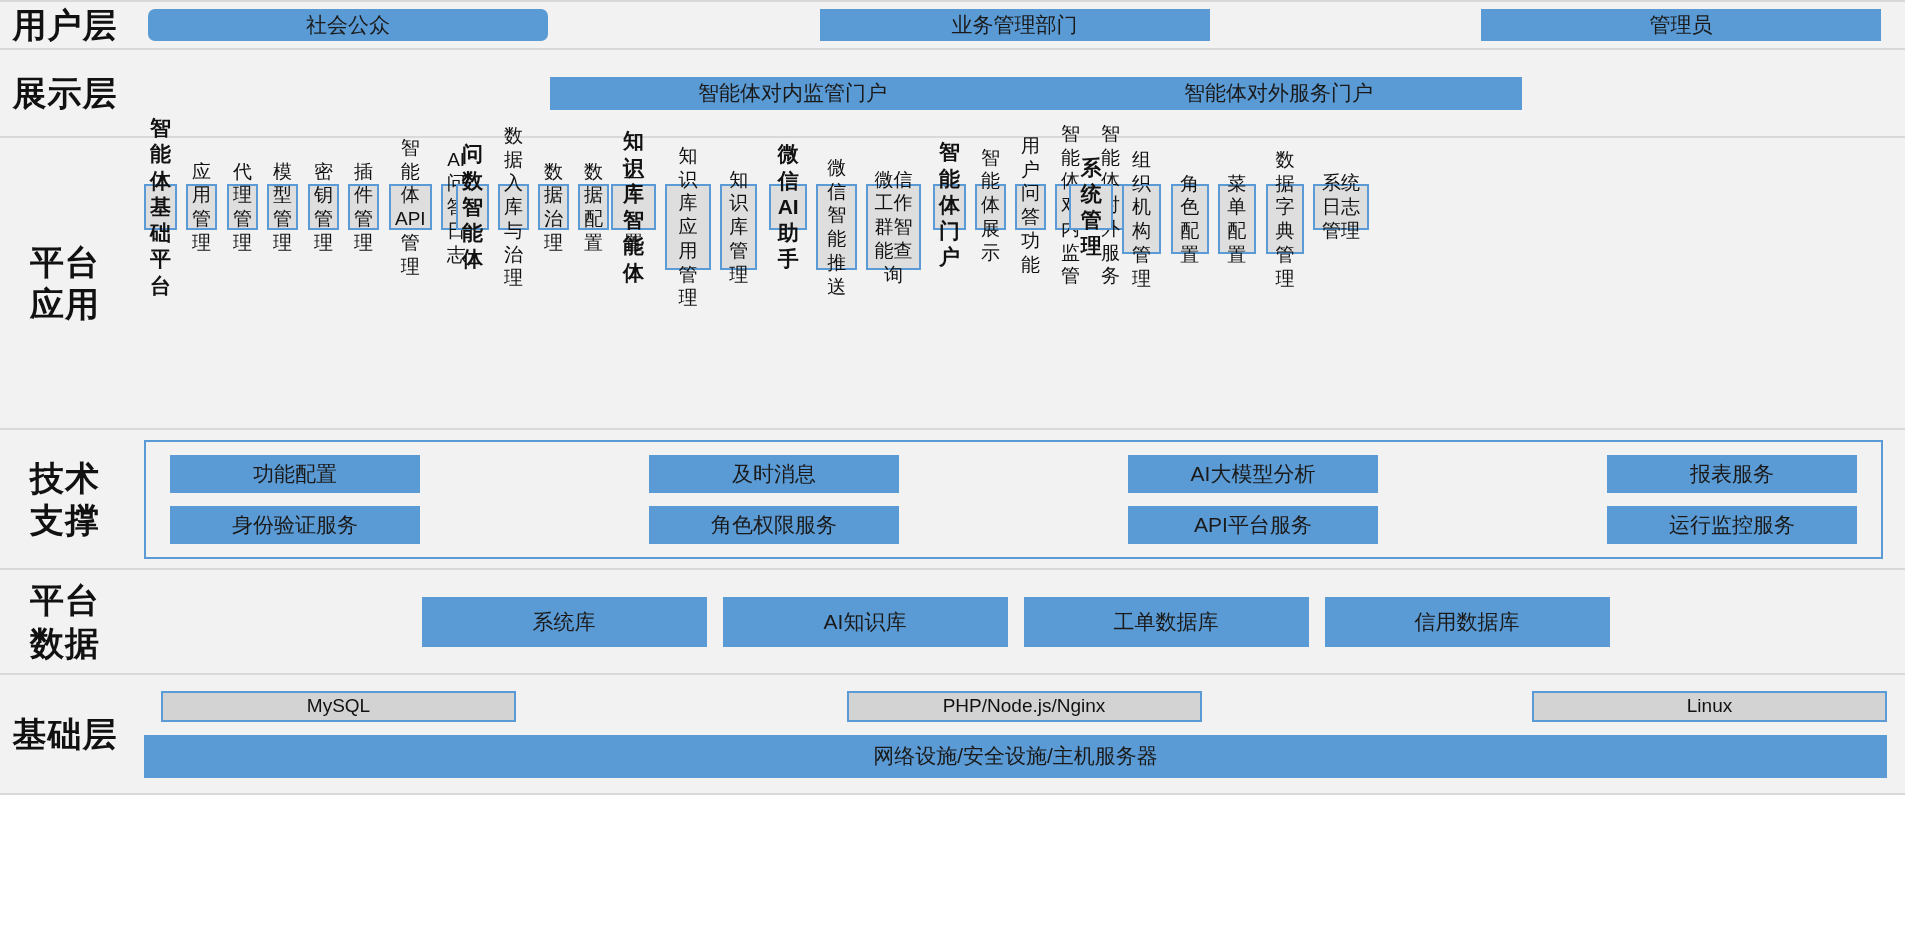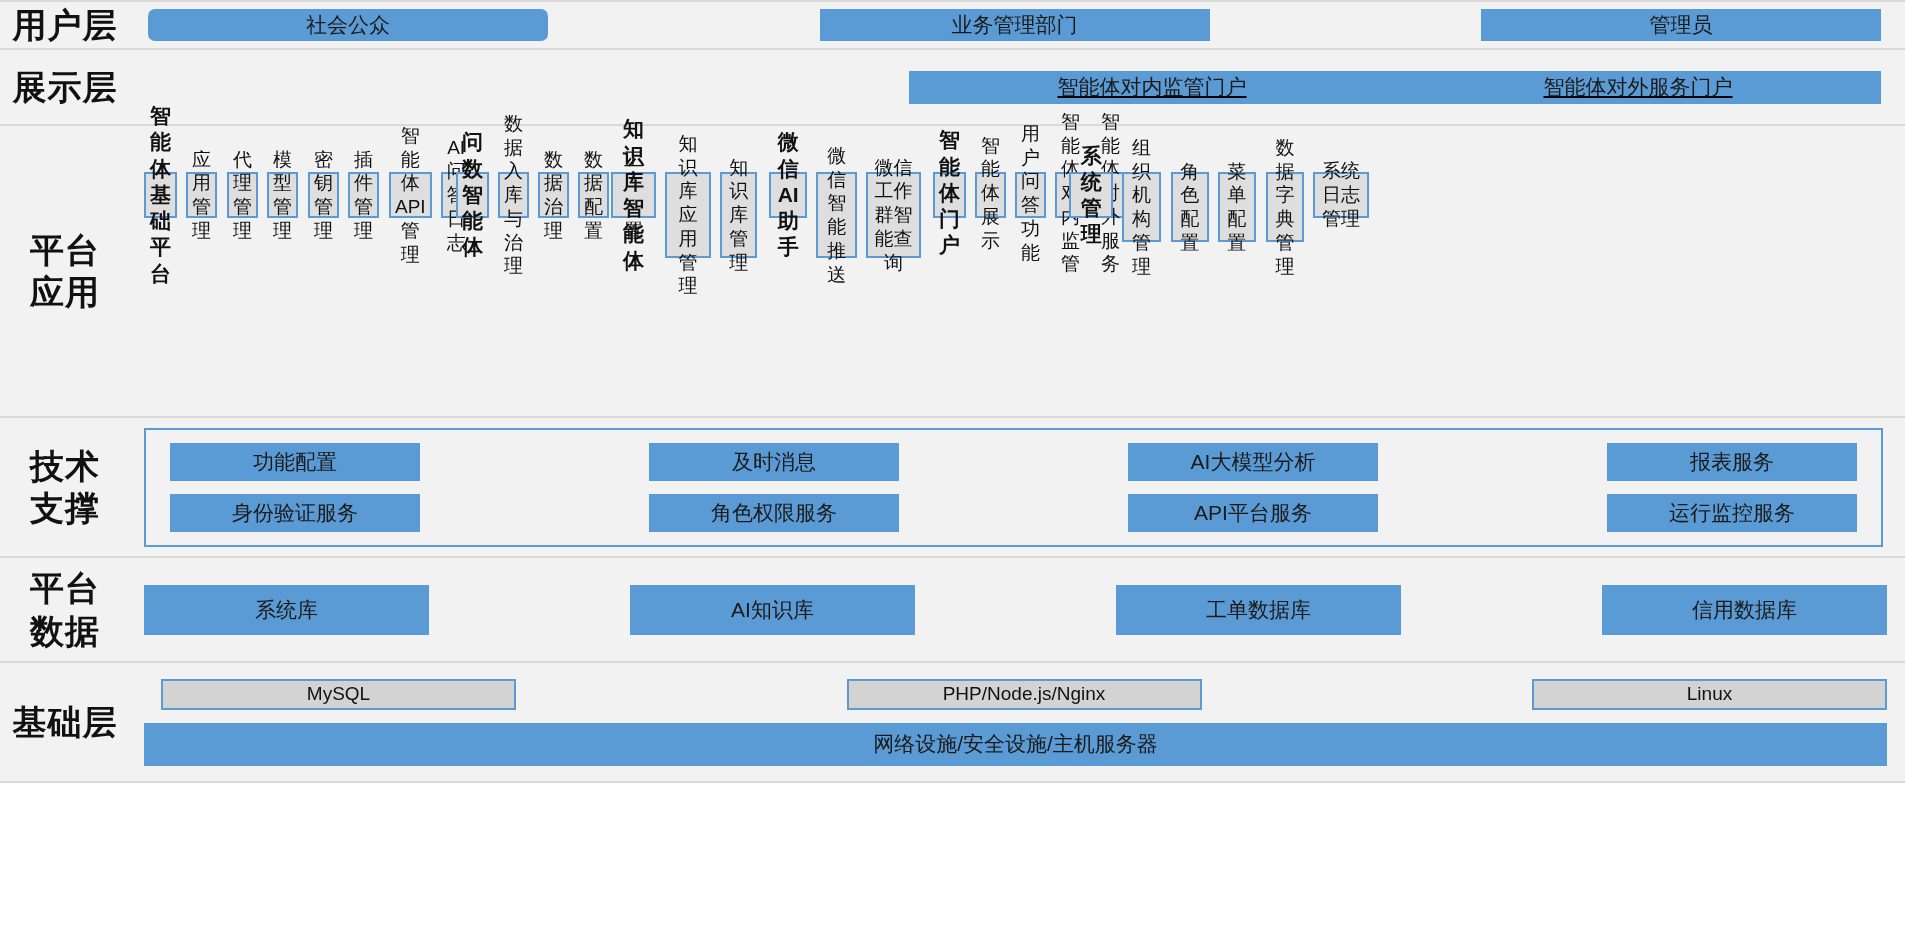--- a/index.html
+++ b/index.html
@@ -87,22 +87,22 @@
 
   
   .layer-users { height: 50px; }
   .layer-users .layer-body { gap: 0; justify-content: space-between; padding: 0 18px 0 14px; }
   .layer-users .blue-box { height: 32px; }
   .u0 { width: 400px; margin-left: 4px; border-radius: 7px; }
   .u1 { width: 390px; }
   .u2 { width: 400px; margin-right: 6px; }
 
   
-  .layer-present { height: 76px; }
-  .layer-present .layer-body { justify-content: flex-end; padding: 0 18px 0 60px; text-decoration: underline; }
+  .layer-present { height: 88px; }
+  .layer-present .layer-body { justify-content: center; padding: 0 18px 0 60px; }
   .layer-present .blue-box { height: 33px; }
   .p0 { width: 486px; }
   .p1 { width: 486px; margin-right: 6px; }
 
   
   .layer-apps { height: 292px; }
   .layer-apps .layer-body { align-items: flex-start; padding: 10px 12px 0 14px; gap: 12px; }
   .app-col { display: flex; flex-direction: row; gap: 9px; margin-top: 36px; }
   .app-col .grey-box.header { height: 46px; }
   .app-grid2 { display: flex; gap: 10px; }
@@ -130,21 +130,21 @@
     display: flex;
     flex-direction: column;
     gap: 13px;
     margin-right: 8px;
   }
   .tech-row { display: flex; gap: 0; justify-content: space-between; }
   .tech-row .blue-box { width: 250px; height: 38px; font-size: 21px; }
 
   
   .layer-data { height: 105px; }
-  .layer-data .layer-body { justify-content: space-between; padding: 0 18px 0 14px; gap: 16px; }
+  .layer-data .layer-body { justify-content: center; padding: 0 18px 0 14px; gap: 16px; }
   .layer-data .blue-box { width: 285px; height: 50px; }
 
   
   .layer-infra { height: 120px; }
   .layer-infra .layer-body {
     flex-direction: column;
     align-items: stretch;
     justify-content: center;
     gap: 13px;
     padding: 0 18px 0 14px;

